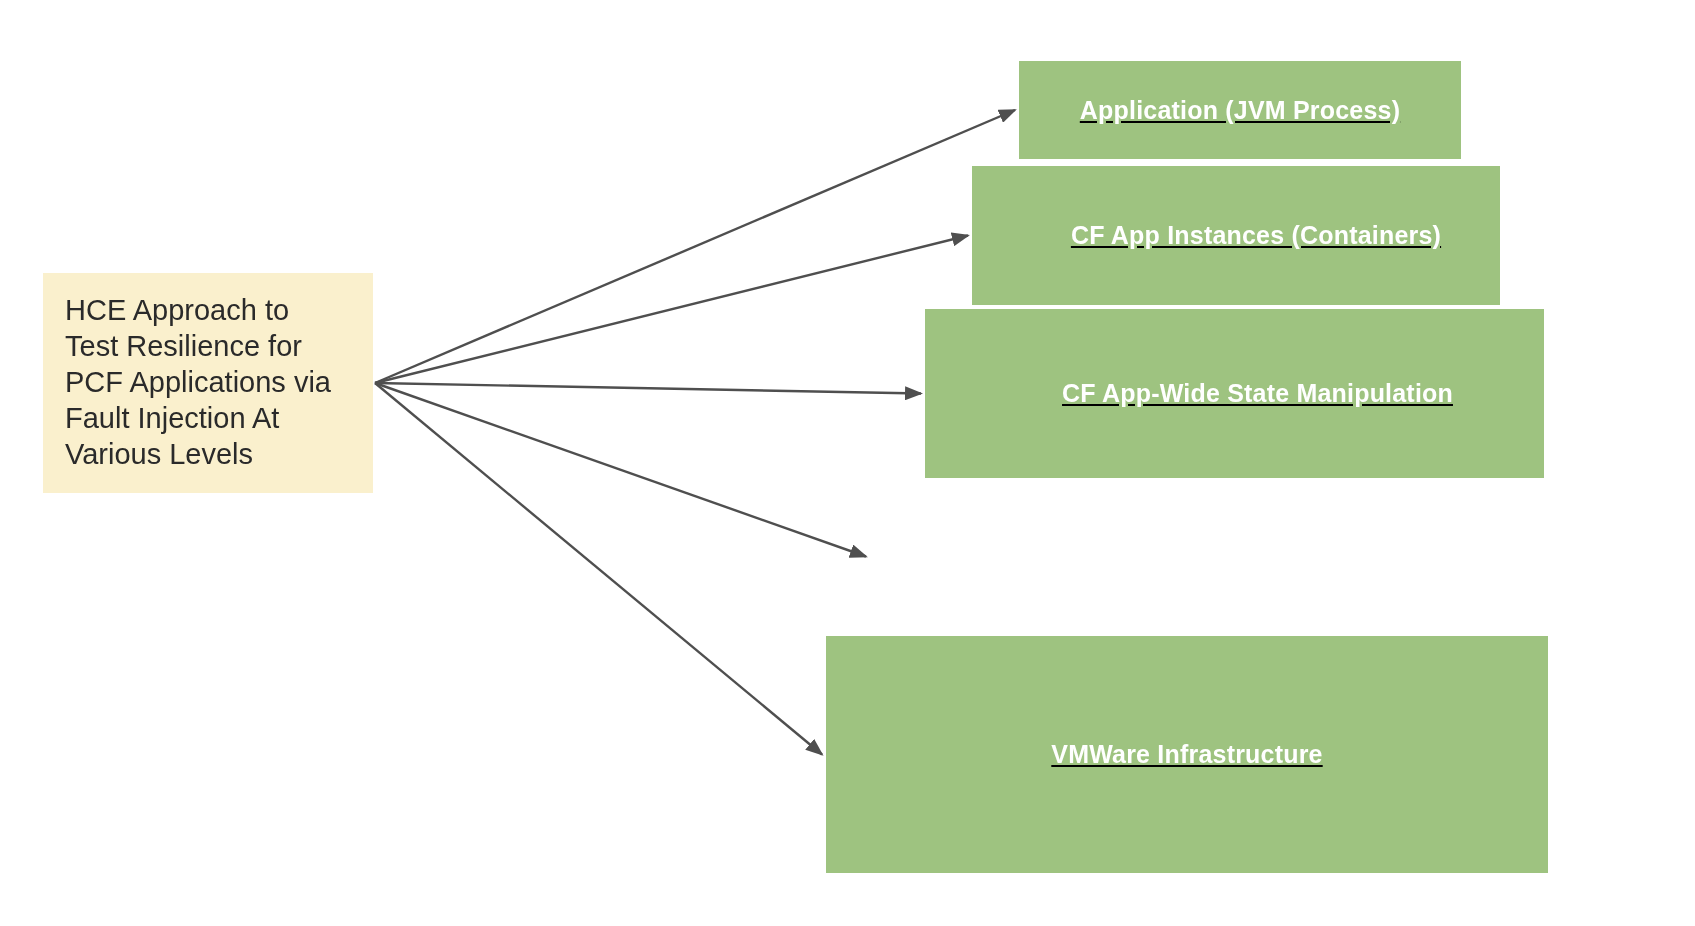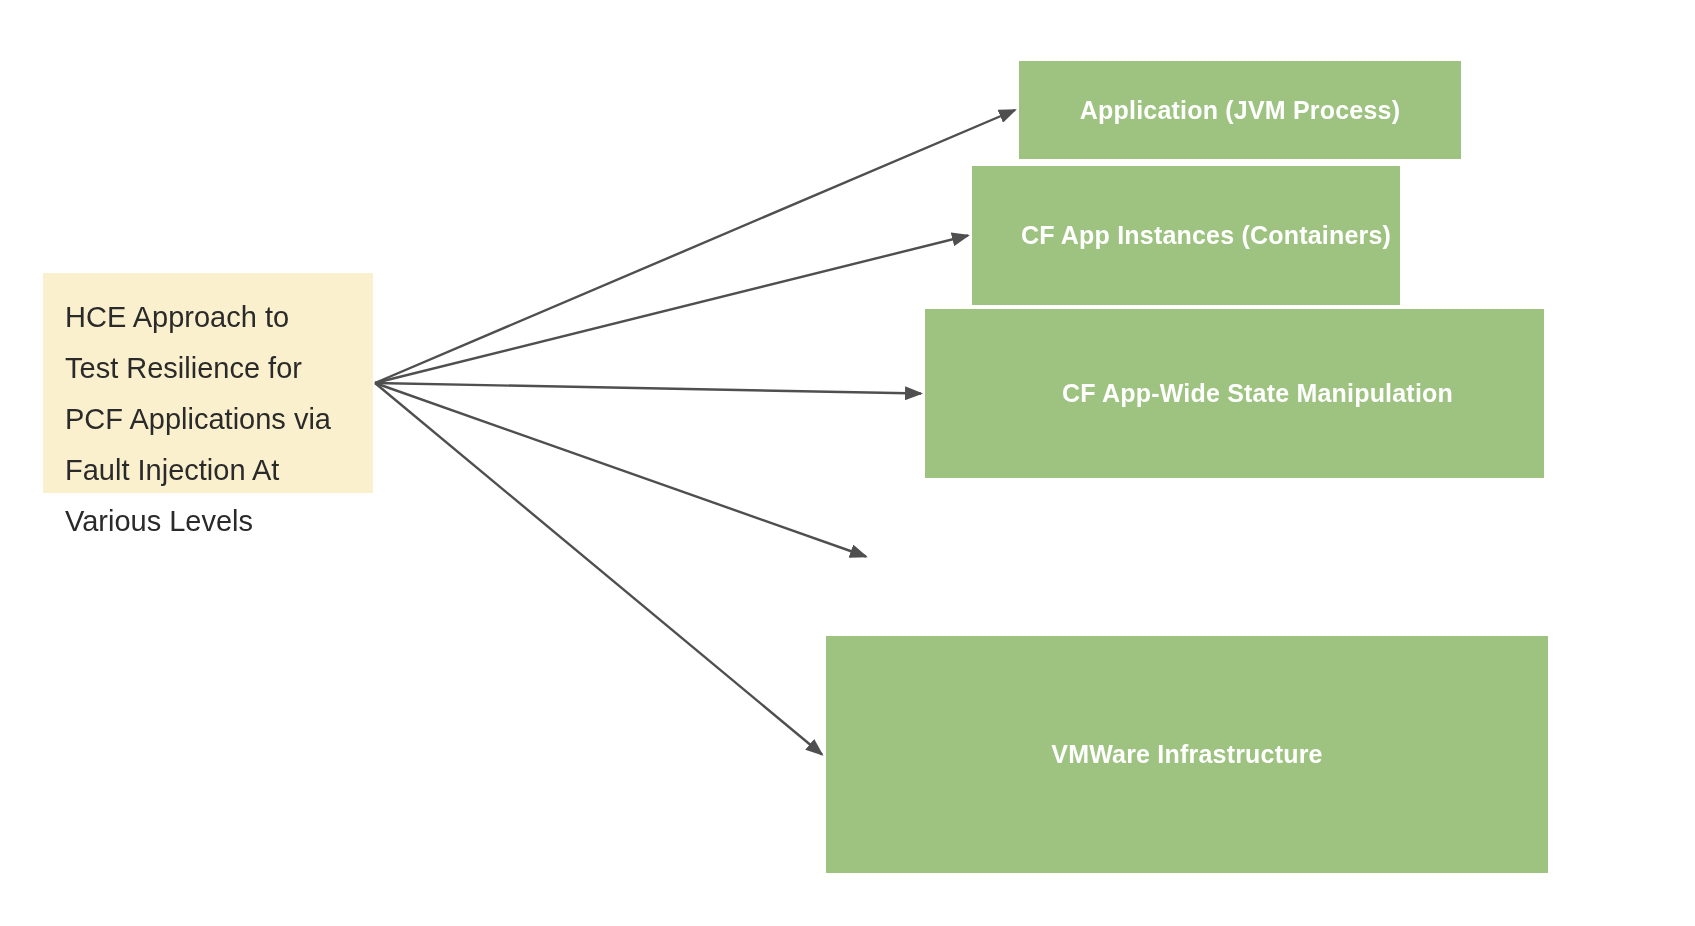--- a/index.html
+++ b/index.html
@@ -26,41 +26,42 @@
     position: absolute;
     left: 43px;
     top: 273px;
     width: 330px;
     height: 220px;
     background: var(--note-yellow);
     padding: 19px 10px 0 22px;
   }
   .note-box .note-text {
     font-size: 29px;
-    line-height: 51px;
+    line-height: 36px;
     color: var(--note-text);
     white-space: pre-line;
   }
   .level-box {
     position: absolute;
     background: var(--box-green);
     display: flex;
     align-items: center;
     justify-content: center;
     text-align: center;
+    text-decoration: underline;
   }
   .level-box .level-label {
     color: var(--box-text);
     font-size: 25px;
     font-weight: 700;
     letter-spacing: 0.2px;
   }
   
   .level-1 { left: 1019px; top:  61px; width: 442px; height:  98px; }
-  .level-2 { left:  972px; top: 166px; width: 428px; height: 139px; padding-left: 40px; }
+  .level-2 { left:  972px; top: 166px; width: 528px; height: 139px; padding-left: 40px; }
   .level-3 { left:  925px; top: 309px; width: 619px; height: 169px; padding-left: 46px; }
   .level-4 { left:  870px; top: 483px; width: 721px; height: 147px; }
   .level-5 { left:  826px; top: 636px; width: 722px; height: 237px; }
 
   .arrow-layer {
     position: absolute;
     left: 0; top: 0;
     width: 1695px;
     height: 926px;
     pointer-events: none;

